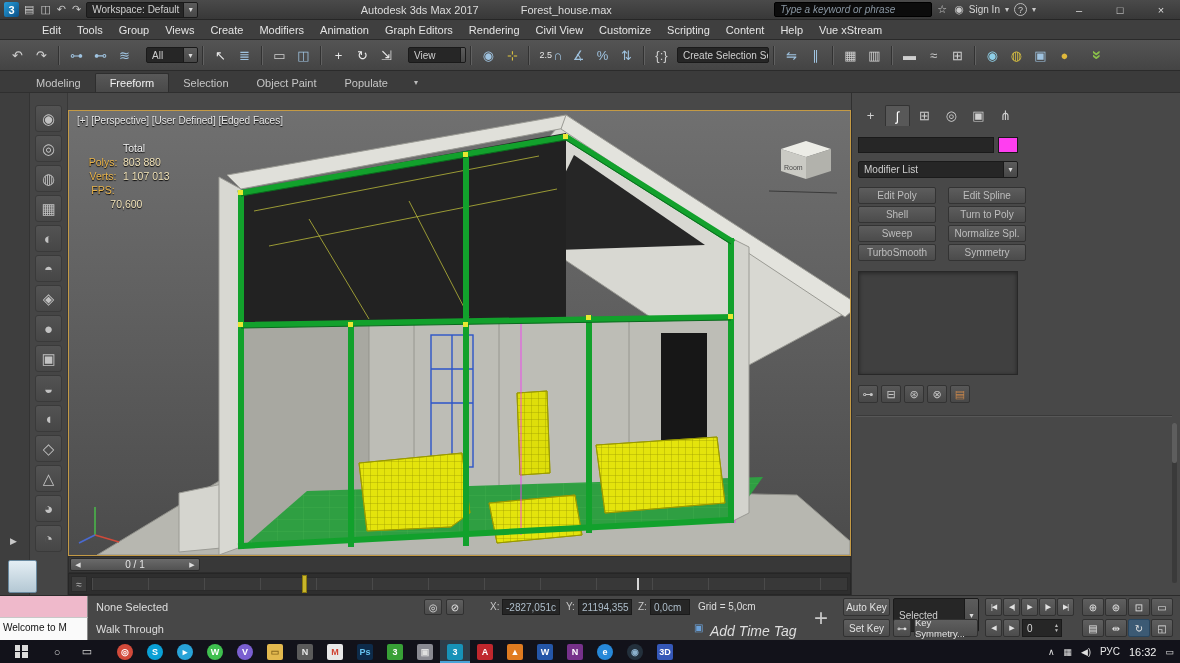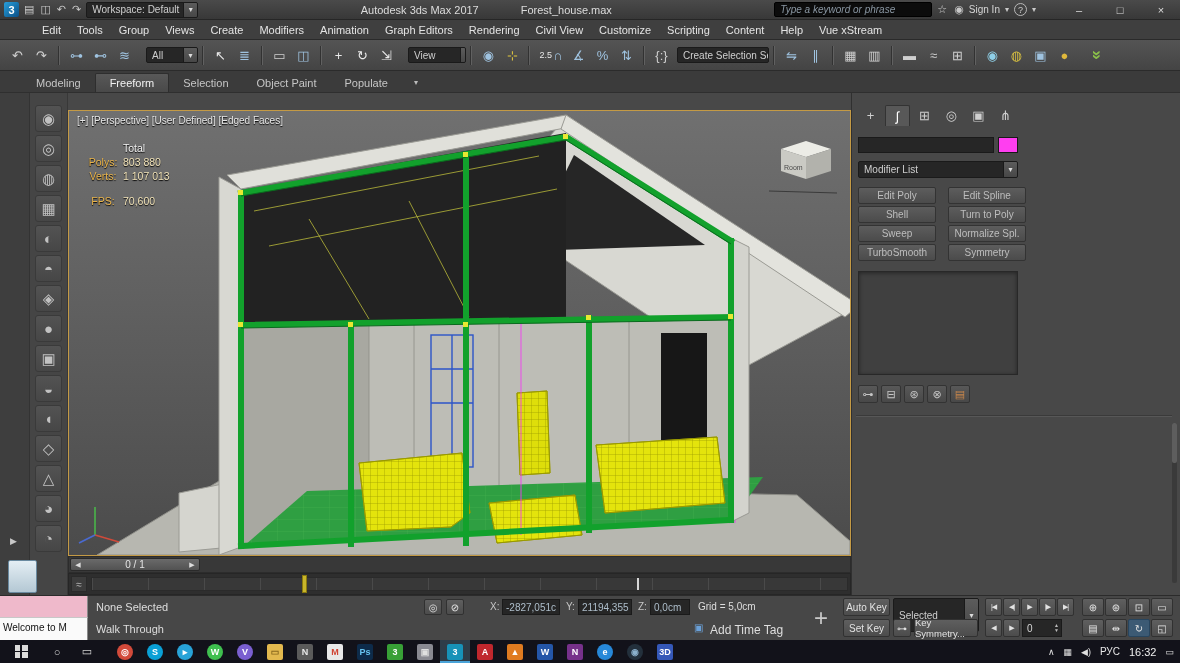--- a/index.html
+++ b/index.html
@@ -47,21 +47,21 @@
   #minipanel{position:absolute;left:8px;top:467px;width:29px;height:33px;background:linear-gradient(#e4eef4,#b4c8d4);border:1px solid #6a8aa0;border-radius:2px;}
 
   
   #viewport{position:absolute;left:68px;top:17px;width:783px;height:446px;border:1px solid #c49a45;background:#555;overflow:hidden;}
   #viewport svg{display:block;}
   .vplabel{position:absolute;top:4px;left:8px;font-size:10px;color:#e6e6e6;text-shadow:0 1px 1px #000;}
   .vpstats{position:absolute;top:30px;left:14px;font-size:10.5px;line-height:14px;text-shadow:0 1px 1px #000;}
   .srow{display:flex;text-align:center;}
   .slb{width:40px;color:#e8b34a;}
   .sv{color:#f0e2b8;}
-  .fps{margin-top:11px;}
+  .fps{margin-top:0;flex-direction:column;}
 
   
   #timeline{position:absolute;left:68px;top:463px;width:783px;height:17px;background:#383838;border:1px solid #2c2c2c;display:flex;align-items:center;padding:1px;}
   .tshandle{display:flex;align-items:center;height:13px;width:130px;background:linear-gradient(#6a6a6a,#525252);border:1px solid #2a2a2a;border-radius:2px;}
   .tsarrow{width:14px;text-align:center;font-size:7px;color:#ddd;}
   .tsframe{flex:1;text-align:center;font-size:10px;color:#e4e4e4;}
   #trackbar{position:absolute;left:68px;top:480px;width:783px;height:22px;background:#2e2e2e;border:1px solid #262626;display:flex;align-items:center;gap:4px;padding:0 2px;}
   .tbmini{width:16px;height:16px;font-size:10px;color:#bbb;background:#3c3c3c;border:1px solid #2a2a2a;display:flex;align-items:center;justify-content:center;}
   .tbtrack{position:relative;flex:1;height:14px;background:#383838;border:1px solid #2a2a2a;background-image:repeating-linear-gradient(90deg,#4a4a4a 0,#4a4a4a 1px,transparent 1px,transparent 56px);}
   .tbhandle{position:absolute;left:210px;top:-3px;width:5px;height:18px;background:#c9b62a;border:1px solid #8a7a10;}
@@ -575,21 +575,21 @@
 
     <span class="slabel" style="left:490px;">X:</span>
     <span class="sfield" style="left:502px;width:58px;">-2827,051c</span>
     <span class="slabel" style="left:566px;">Y:</span>
     <span class="sfield" style="left:578px;width:54px;">21194,355</span>
     <span class="slabel" style="left:638px;">Z:</span>
     <span class="sfield" style="left:650px;width:40px;">0,0cm</span>
     <span class="sbtext" style="left:698px;top:5px;font-size:10px;">Grid = 5,0cm</span>
 
     <span class="tagicon">▣</span>
-    <span class="sbtext" style="left:710px;top:27px;font-size:12px;">Add Time Tag</span>
+    <span class="sbtext" style="left:710px;top:27px;font-size:14px;font-style:italic;">Add Time Tag</span>
 
     <span class="bigplus">+</span>
 
     <span class="autokey btn3d">Auto Key</span>
     <span class="setkey btn3d">Set Key</span>
     <div class="dd keydd">
       <span>Selected</span>
       <span class="dda">▾</span>
     </div>
     <span class="keybtn btn3d">⊶</span>

